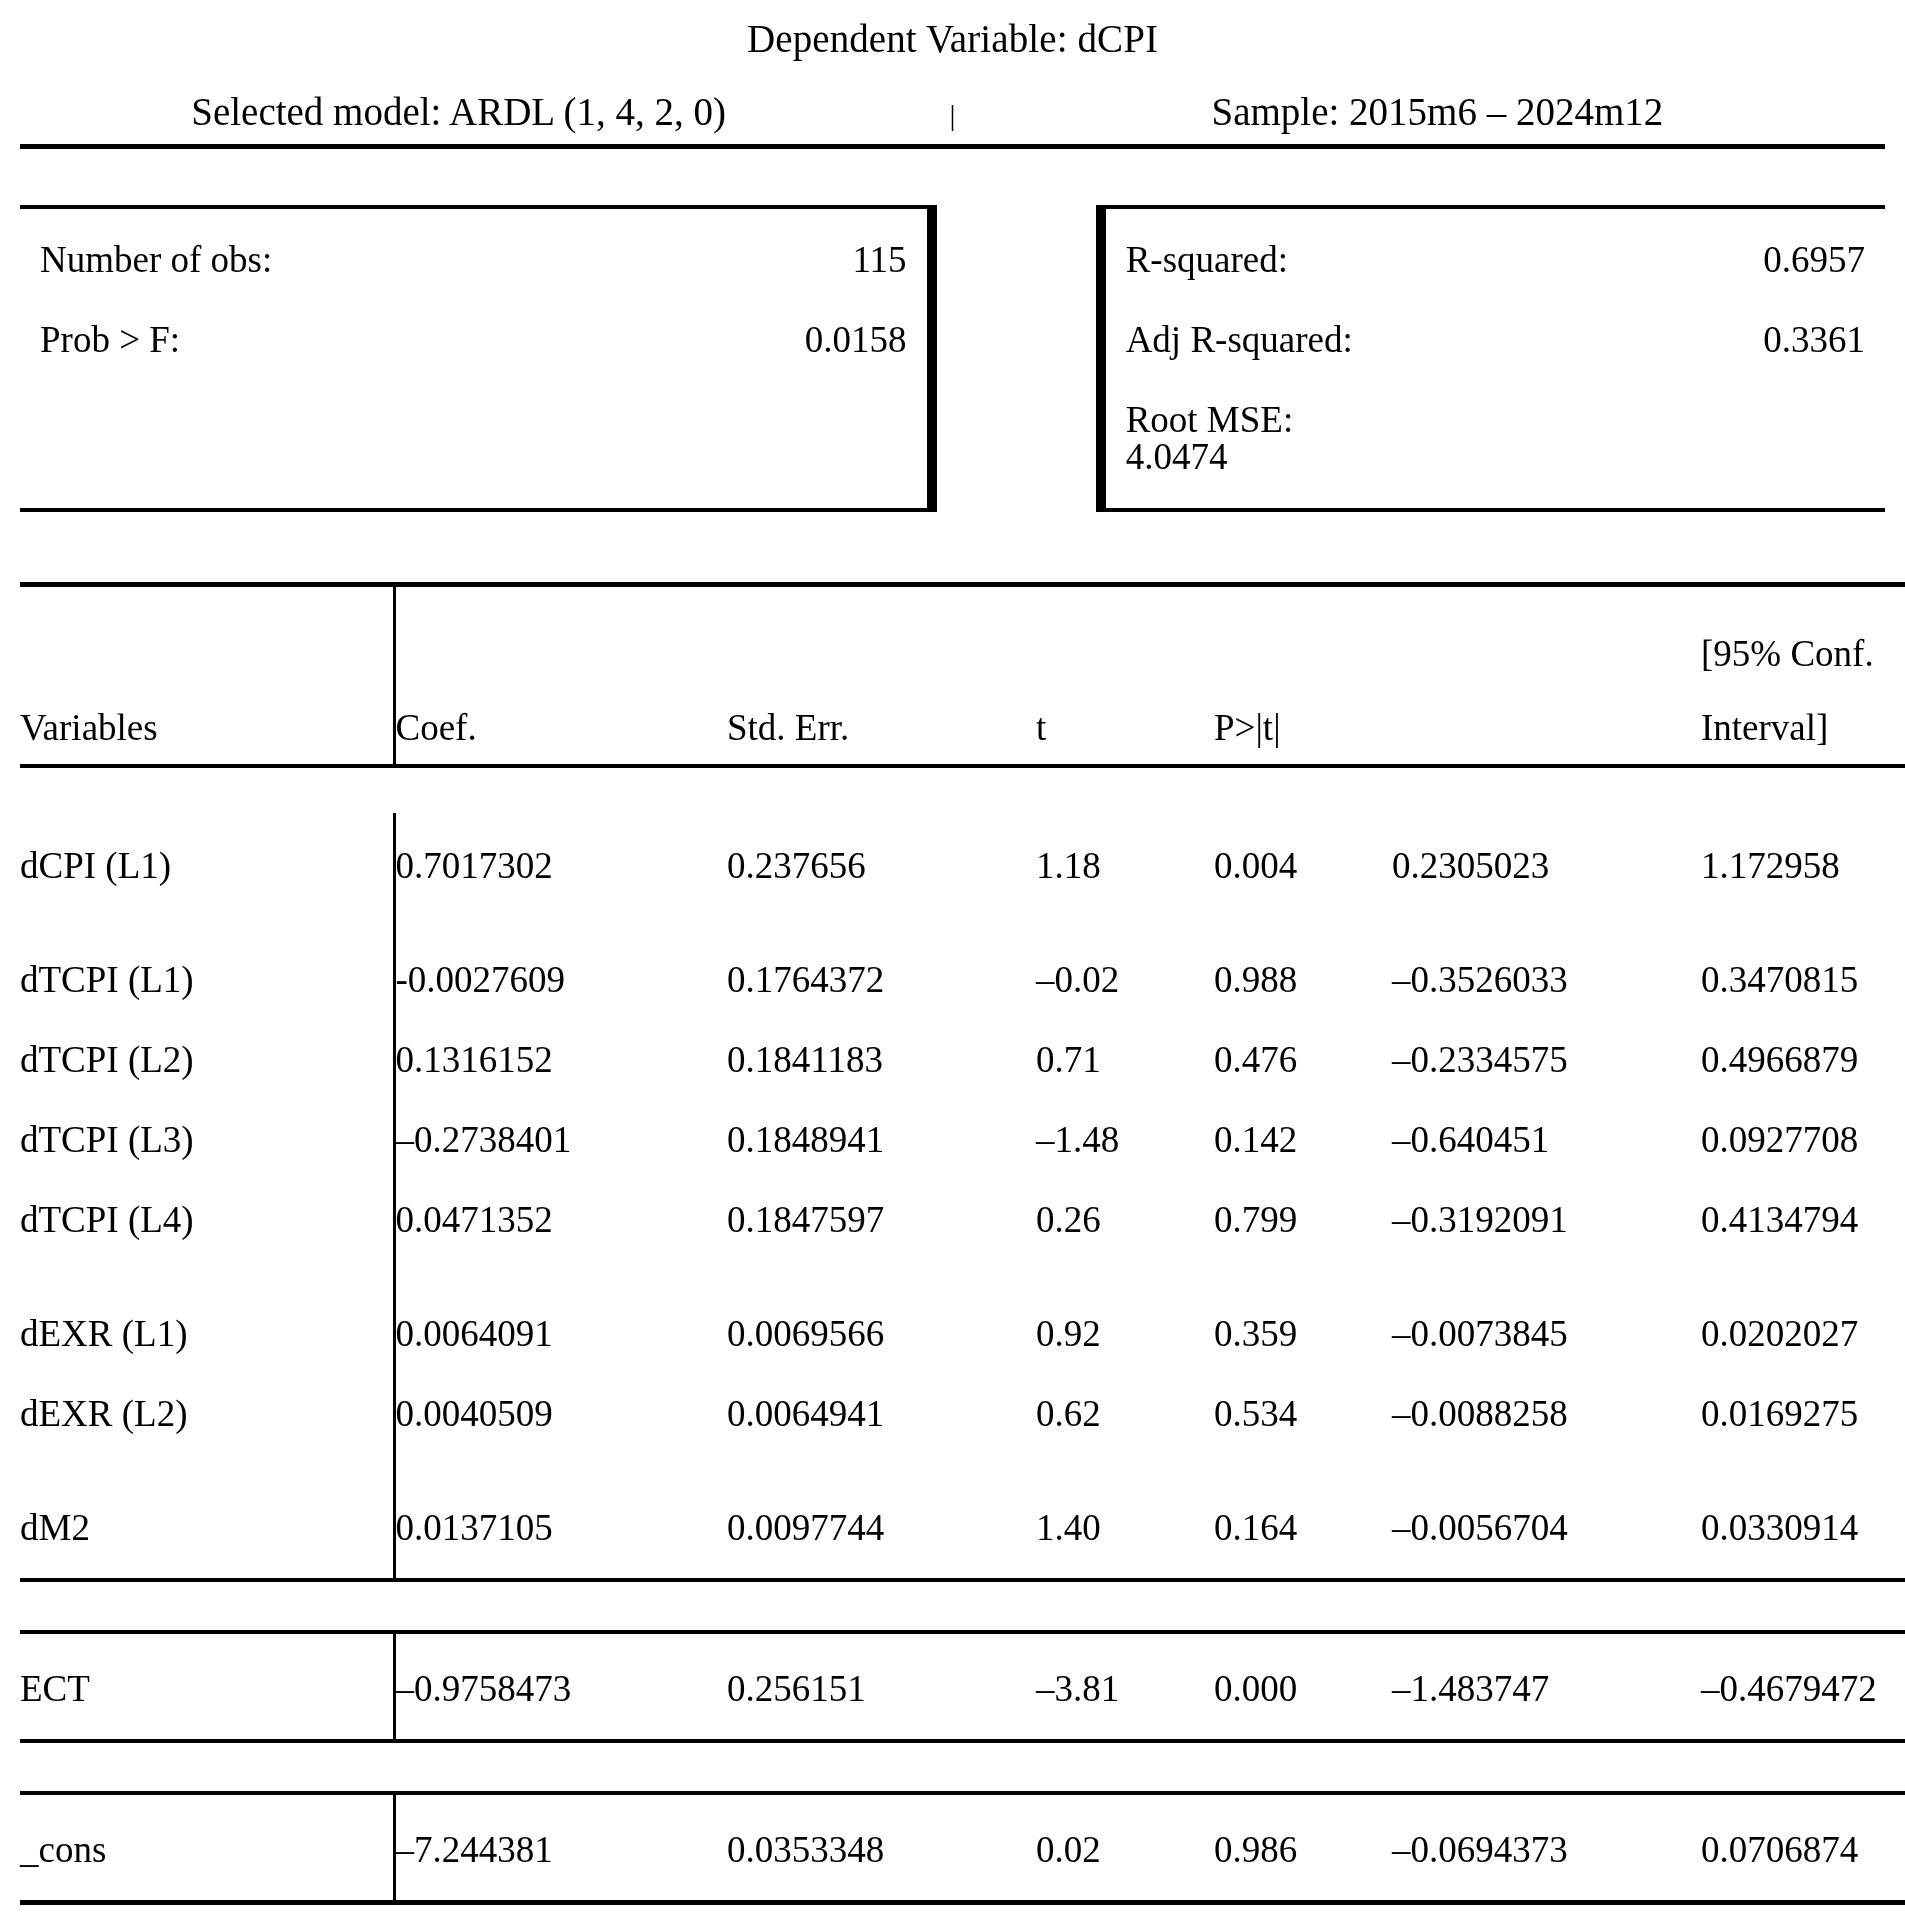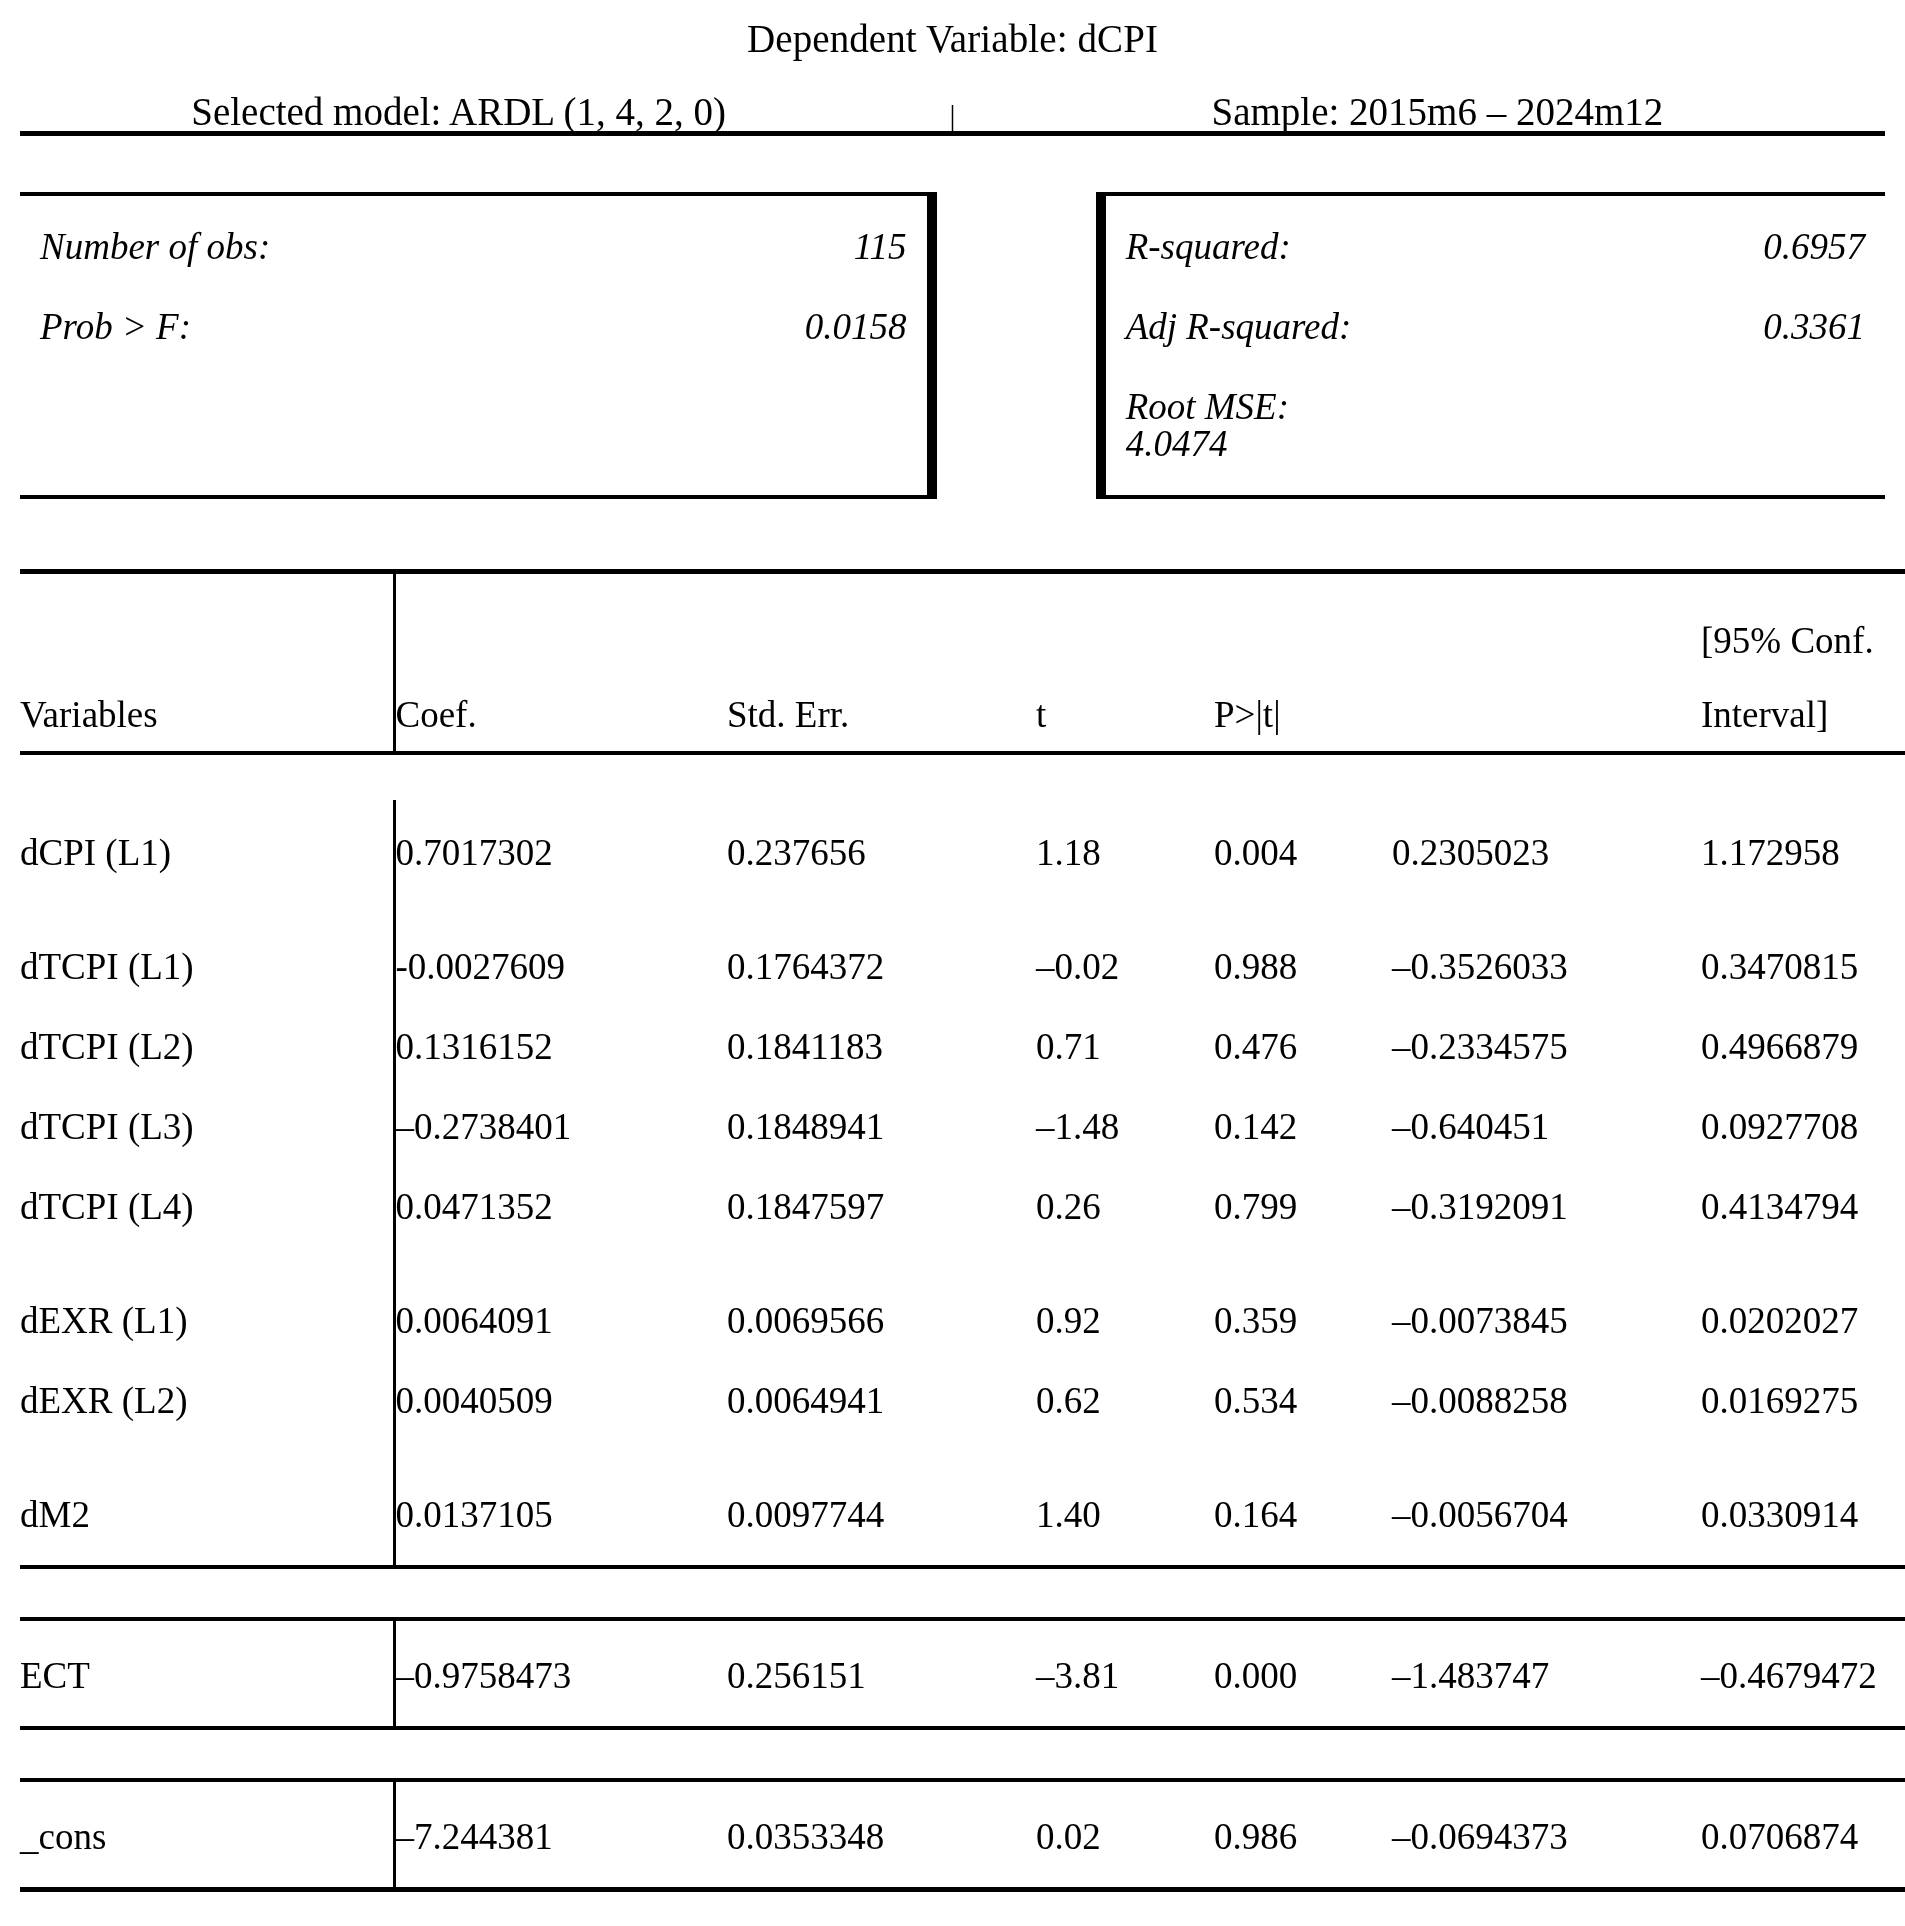--- a/index.html
+++ b/index.html
@@ -34,20 +34,21 @@
     line-height: 1;
     padding-top: 19px;
     letter-spacing: 0.1px;
   }
   .model-line {
     display: flex;
     align-items: baseline;
     font-size: 39px;
     line-height: 1;
     padding-top: 34px;
+    padding-bottom: 13px;
   }
   .model-left {
     width: 48%;
     text-align: center;
     padding-right: 18px;
     box-sizing: border-box;
   }
   .model-sep {
     width: 4%;
     text-align: center;
@@ -67,21 +68,20 @@
   .stats-area {
     display: flex;
     width: 100%;
     margin-top: 56px;
     align-items: stretch;
   }
   .stats-box {
     box-sizing: border-box;
     border-top: 4.2px solid #000;
     border-bottom: 4.2px solid #000;
-    font-style: italic;
   }
   .stats-left {
     width: 922px;
     border-right: 10px solid #000;
   }
   .stats-gap {
     width: 160px;
   }
   .stats-right {
     width: 794px;

